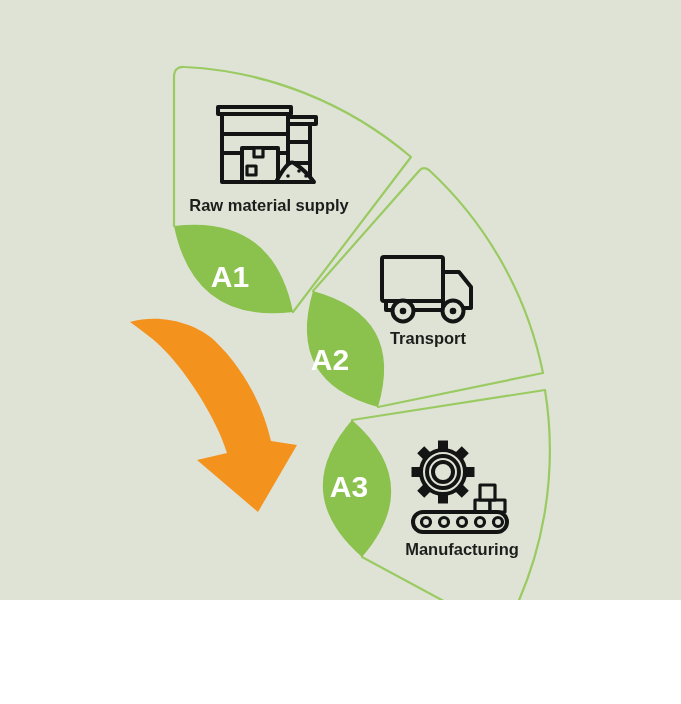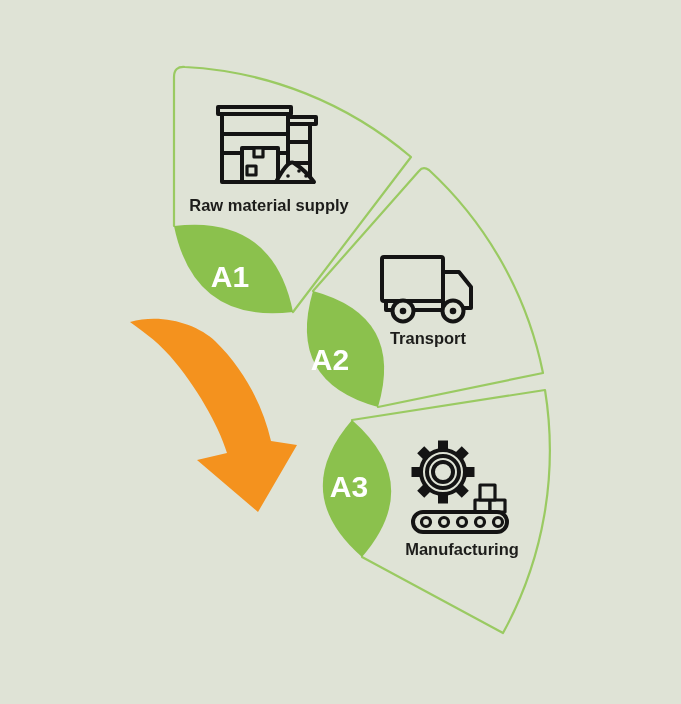--- a/index.html
+++ b/index.html
@@ -1,19 +1,19 @@
 <!DOCTYPE html>
 <html style="--bg: #dfe3d6; --wedge-outline-green: #9aca62; --leaf-green: #8bc14d; --arrow-orange: #f4921e; --icon-line: #141414; --stage-text: #1d1d1b; --leaf-text: #ffffff;"><head>
 <meta charset="utf-8">
 <style>
   html,body{margin:0;padding:0;}
   body{font-family:"Liberation Sans",sans-serif;}
   .canvas{
     position:relative;
-    width:681px;height:704px;
+    width:681px;height:600px;
     background:var(--bg,#dfe3d6);
     overflow:hidden;
   }
   svg{display:block;}
   .wedge{
     fill:none;
     stroke:var(--wedge-outline-green,#9aca62);
     stroke-width:2.2;
     stroke-linejoin:round;
     stroke-linecap:round;

